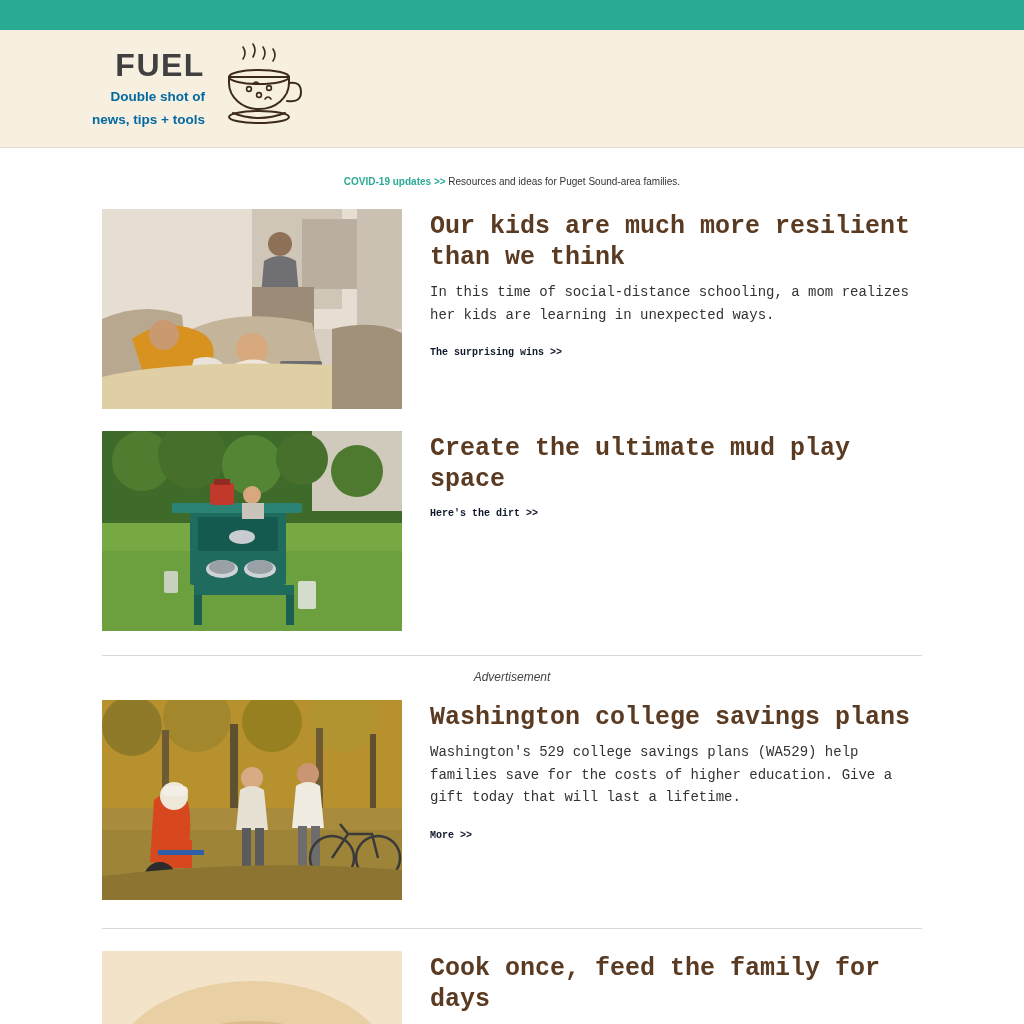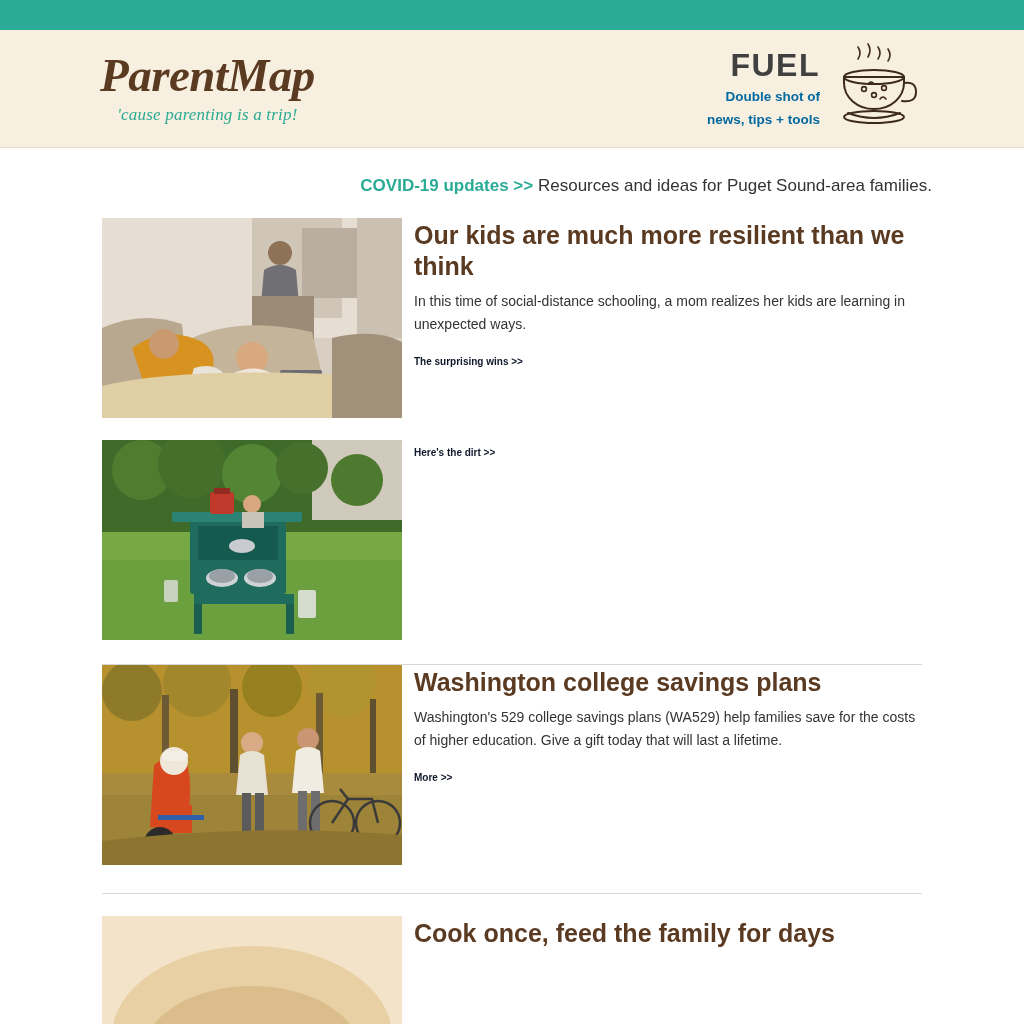--- a/index.html
+++ b/index.html
@@ -91,37 +91,38 @@
   }
 
   
   .content {
     width: 840px;
     margin: 0 auto;
     padding-top: 0;
   }
 
   .covid-line {
-    text-align: right;
+    text-align: center;
     padding: 28px 0 22px 0;
-    font-size: 17px;
+    font-size: 10px;
     color: #333333;
   }
   .covid-line a {
     color: #2aab95;
     font-weight: bold;
     text-decoration: none;
   }
 
   
   .story {
     display: flex;
-    gap: 12px;
+    gap: 28px;
     padding: 0 10px 0 10px;
     align-items: flex-start;
+    font-family: Liberation Mono, monospace;
   }
   .story + .story { margin-top: 22px; }
 
   .thumb {
     width: 300px;
     height: 200px;
     flex: 0 0 300px;
     border-radius: 1px;
     overflow: hidden;
     position: relative;
@@ -163,24 +164,20 @@
     padding: 14px 0 16px 0;
   }
 </style>
 </head>
 <body>
 
 <div class="top-bar"></div>
 
 <header class="masthead">
   <div class="masthead-inner">
-    <div class="logo-block">
-      <div class="logo-title">ParentMap</div>
-      <div class="logo-tagline">'cause parenting is a trip!</div>
-    </div>
 
     <div class="fuel-block">
       <div class="fuel-text">
         <div class="fuel-word">FUEL</div>
         <div class="fuel-sub">Double shot of</div>
         <div class="fuel-sub">news, tips + tools</div>
       </div>
       <div class="coffee-icon">
         <svg viewBox="0 0 92 92" width="92" height="92">
           <g fill="none" stroke="#3c2a1b" stroke-width="1.6" stroke-linecap="round">
@@ -267,25 +264,27 @@
         <rect x="184" y="164" width="8" height="30" fill="#1b5f53"></rect>
         <circle cx="150" cy="64" r="9" fill="#d8a77f"></circle>
         <rect x="140" y="72" width="22" height="16" fill="#c8c4ba"></rect>
         <rect x="108" y="52" width="24" height="22" rx="3" fill="#c0392b"></rect>
         <rect x="112" y="48" width="16" height="6" fill="#922b21"></rect>
         <rect x="196" y="150" width="18" height="28" rx="2" fill="#e6e6e6" opacity="0.85"></rect>
         <rect x="62" y="140" width="14" height="22" rx="2" fill="#dedede" opacity="0.8"></rect>
       </svg>
     </div>
     <div class="story-text">
+      <h2 class="story-title">Create the ultimate mud play space</h2>
       <a class="story-cta" href="#">Here's the dirt &gt;&gt;</a>
     </div>
   </div>
 
   <div class="divider"></div>
+  <div class="ad-label">Advertisement</div>
 
   <div class="story">
     <div class="thumb">
       <svg viewBox="0 0 300 200" width="300" height="200">
         <rect width="300" height="200" fill="#c79b3f"></rect>
         <rect x="0" y="0" width="300" height="120" fill="#b8912f"></rect>
         <circle cx="30" cy="26" r="30" fill="#8f7a2a"></circle>
         <circle cx="95" cy="18" r="34" fill="#a3872c"></circle>
         <circle cx="170" cy="22" r="30" fill="#97801f"></circle>
         <circle cx="240" cy="18" r="34" fill="#b1932f"></circle>

